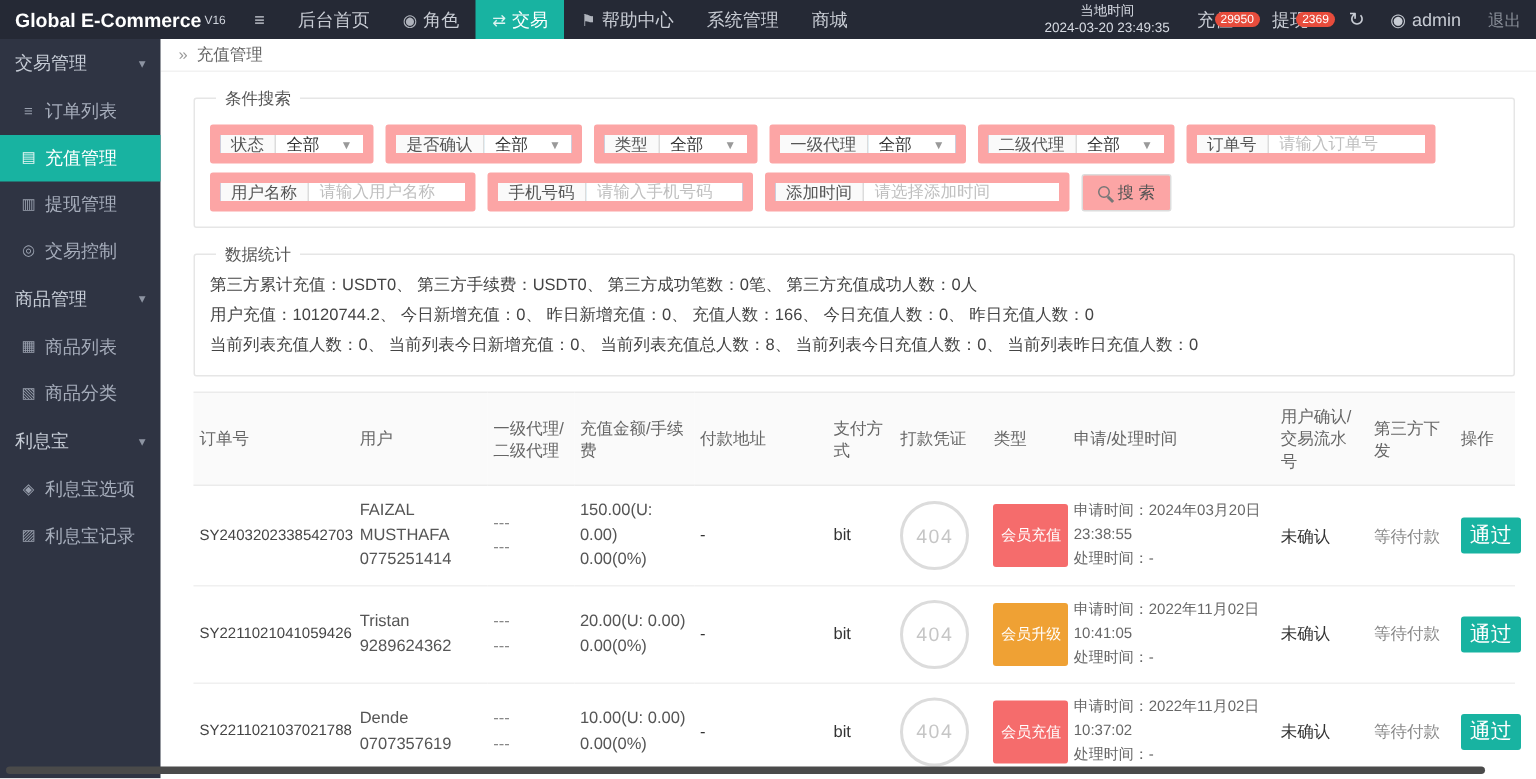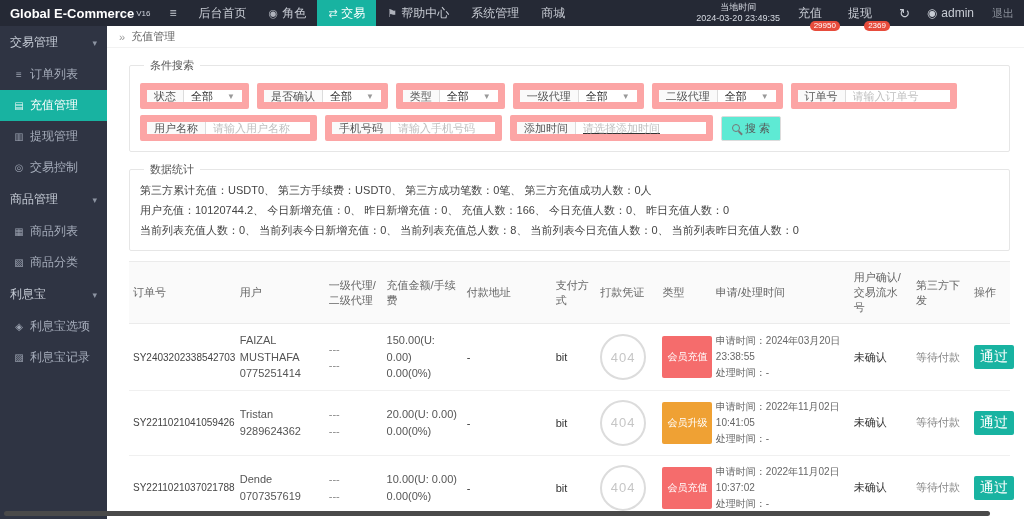--- a/index.html
+++ b/index.html
@@ -9,21 +9,21 @@
   
   .topbar{position:absolute;top:0;left:0;right:0;height:26px;background:#252935;display:flex;align-items:stretch;color:#c8ccd4;font-size:12px;z-index:30}
   .brand{display:flex;align-items:center;padding:0 8px 0 10px;color:#fff;font-weight:bold;font-size:13px;white-space:nowrap}
   .brand sup{font-size:8px;margin-left:2px;font-weight:normal;color:#cfd3dc}
   .tb-item{display:flex;align-items:center;padding:0 11px;cursor:pointer;white-space:nowrap}
   .tb-item .ticon{margin-right:4px;font-size:11px;opacity:.85}
   .tb-item.active{background:#18b3a1;color:#fff}
   .tb-right{margin-left:auto;display:flex;align-items:center}
   .time-block{text-align:center;font-size:9px;line-height:1.25;padding:0 10px;color:#d6dae2;white-space:nowrap}
   .badge-wrap{position:relative;display:flex;align-items:center;padding:0 18px 0 8px;cursor:pointer}
-  .pill{position:absolute;top:16px;right:0px;background:#e74c3c;color:#fff;font-size:8px;line-height:10px;padding:0 4px;border-radius:6px;white-space:nowrap}
+  .pill{position:absolute;top:3px;right:0px;background:#e74c3c;color:#fff;font-size:8px;line-height:10px;padding:0 4px;border-radius:6px;white-space:nowrap}
   .tb-icon{padding:0 9px;display:flex;align-items:center;cursor:pointer;font-size:13px}
   .tb-admin{display:flex;align-items:center;padding:0 8px;cursor:pointer}
   .tb-admin .ticon{margin-right:4px}
   .tb-logout{display:flex;align-items:center;padding:0 10px;color:#8a8f99;cursor:pointer;font-size:11px}
 
   
   .sidebar{position:absolute;top:26px;left:0;width:107px;bottom:0;background:#2f3443;color:#aeb6c2;font-size:12px;z-index:20}
   .sec-title{display:flex;align-items:center;justify-content:space-between;padding:8px 10px;cursor:pointer;color:#c6ccd6}
   .sec-title .chev{font-size:9px;color:#8d94a2}
   .s-item{display:flex;align-items:center;padding:7px 8px 7px 13px;cursor:pointer;color:#a6adbb}
@@ -38,21 +38,21 @@
 
   fieldset{border:1px solid #e6e6e6;border-radius:2px;margin-bottom:10px;padding:4px 10px 10px}
   legend{font-size:11px;color:#555;padding:0 6px;margin-left:4px}
   .form-row{display:flex;align-items:center;gap:8px;margin-top:6px;flex-wrap:nowrap}
   .grp{display:flex;align-items:stretch;height:26px;border:7px solid #fca5a5;border-radius:2px;overflow:hidden;font-size:11px;background:#7dd3fc}
   .grp .lab{background:#fafafa;color:#555;display:flex;align-items:center;padding:0 7px;border-right:1px solid #dcdcdc;white-space:nowrap}
   .grp .val{display:flex;align-items:center;padding:0 7px;color:#333;background:#fff;cursor:pointer}
   .grp .val .arrow{margin-left:14px;color:#999;font-size:8px}
   .grp input{border:none;outline:none;font-size:11px;padding:0 7px;color:#333;width:104px;background:#fff}
   .grp input::placeholder{color:#bfbfbf}
-  .btn-search{display:flex;align-items:center;height:25px;border:1px solid #dcdcdc;background:#5eead4;padding:0 10px;font-size:11px;color:#555;border-radius:2px;cursor:pointer;gap:5px}
+  .btn-search{display:flex;align-items:center;height:25px;border:1px solid #dcdcdc;background:#fca5a5;padding:0 10px;font-size:11px;color:#555;border-radius:2px;cursor:pointer;gap:5px}
   .mag{width:8px;height:8px;border:1.5px solid #777;border-radius:50%;position:relative;display:inline-block}
   .mag::after{content:"";position:absolute;width:5px;height:1.5px;background:#777;transform:rotate(45deg);right:-4px;bottom:-2px}
 
   .stat-line{font-size:11px;color:#444;line-height:1.8;white-space:nowrap}
 
   
   .tbl{width:100%;border-collapse:collapse;table-layout:fixed;font-size:11px;color:#333;margin-top:2px}
   .tbl th{border-top:1px solid #ebebeb;border-bottom:1px solid #ebebeb;background:#fafafa;padding:8px 4px;text-align:left;font-weight:normal;color:#666}
   .tbl td{border-bottom:1px solid #f0f0f0;padding:8px 4px;vertical-align:middle}
   .cell-sub{color:#555;line-height:1.5}
@@ -236,21 +236,21 @@
           <div class="grp">
             <span class="lab">用户名称</span>
             <input placeholder="请输入用户名称" style="">
           </div>
           <div class="grp">
             <span class="lab">手机号码</span>
             <input placeholder="请输入手机号码" style="">
           </div>
           <div class="grp">
             <span class="lab">添加时间</span>
-            <input style="width: 130px; text-decoration: underline;" placeholder="请选择添加时间">
+            <input style="width: 130px;" placeholder="请选择添加时间">
           </div>
           <button class="btn-search">
             <span class="mag"></span>
             <span>搜 索</span>
           </button>
         </div>
       </fieldset>
 
       <fieldset>
         <legend>数据统计</legend>

